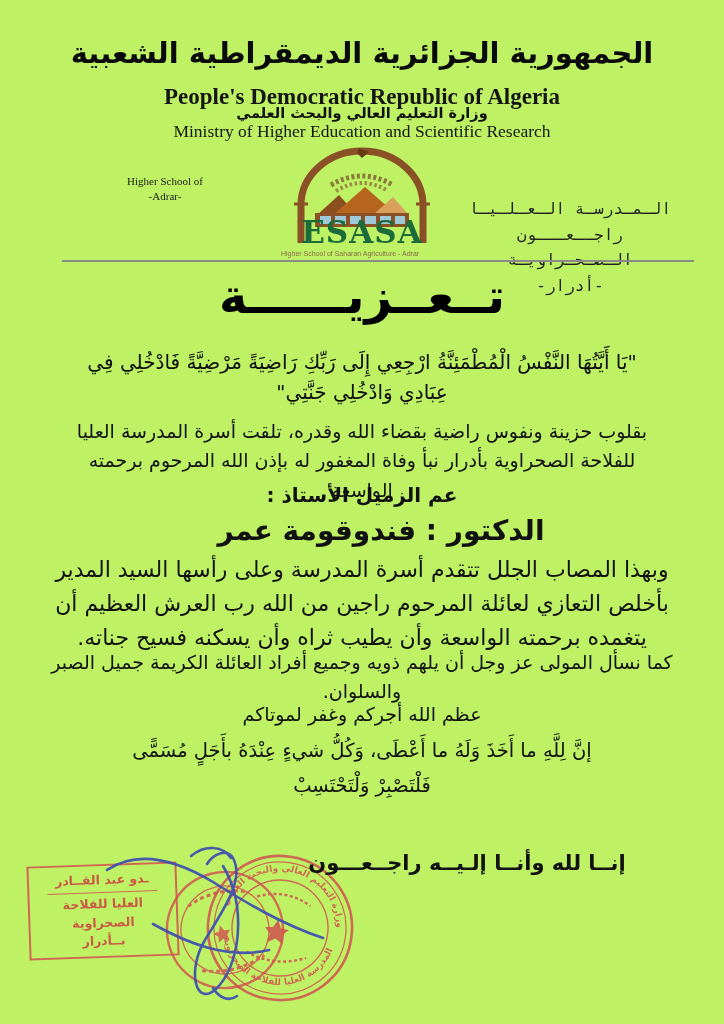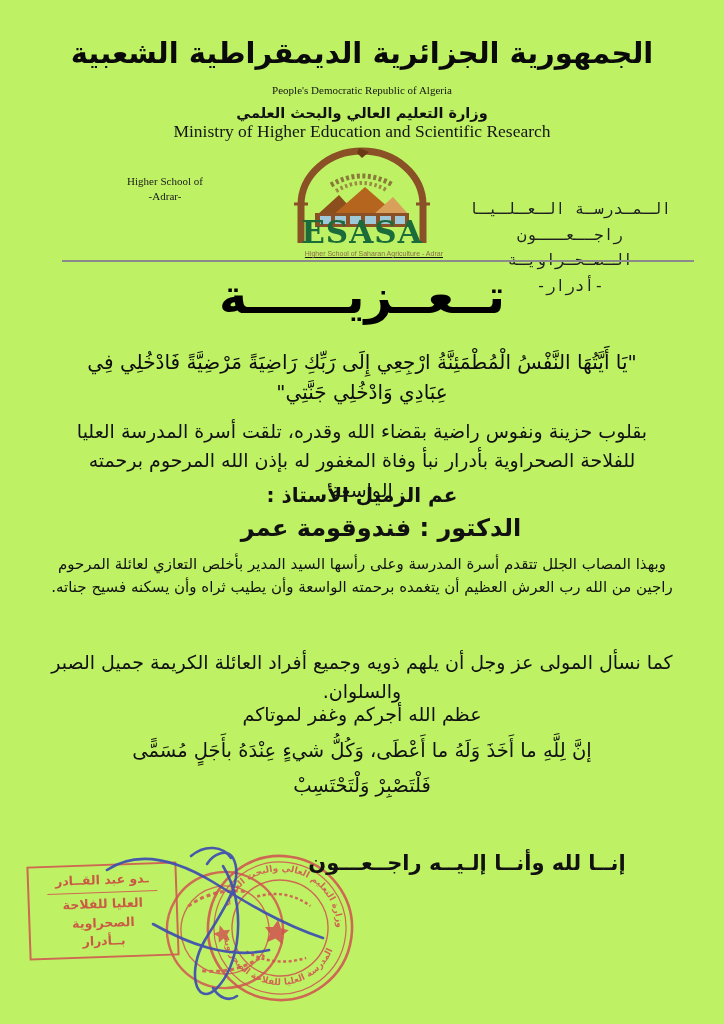--- a/index.html
+++ b/index.html
@@ -9,47 +9,47 @@
     background:#bef264; overflow:hidden;
     font-family:"DejaVu Sans", sans-serif; color:#111;
   }
   .abs { position:absolute; }
   .ctr { left:0; right:0; text-align:center; }
   .ar { direction:rtl; unicode-bidi:embed; font-family:"DejaVu Sans", sans-serif; }
   .en-serif { font-family:"Liberation Serif","DejaVu Serif",serif; }
 
   
   .calligraphy { top:36px; font-size:29px; font-weight:bold; letter-spacing:0px; color:#0a0a0a; }
-  .republic-en { top:84px; font-size:11px; color:#151515; }
+  .republic-en { top:84px; font-size:23px; color:#151515;font-weight:bold; }
   .ministry-ar { top:105px; font-size:14.5px; font-weight:bold; }
   .ministry-en { top:121px; font-size:17.5px; color:#151515; }
 
   
   .school-en { left:50px; top:174px; width:230px; text-align:center;
                font-size:11px; line-height:1.35; color:#1a1a1a; }
-  .logo-wrap { left:281px; top:147px; width:162px; text-align:right;text-decoration:underline; }
+  .logo-wrap { left:281px; top:147px; width:162px; text-align:left; }
   .logo-caption-ar { font-size:9.5px; font-weight:bold; color:#8a5a2a; margin-top:1px; }
   .logo-caption-en { font-size:7px; color:#8a6a4a; margin-top:1px;
                      font-family:"Liberation Sans","DejaVu Sans",sans-serif; }
   .school-ar { left:455px; top:168px; width:230px; text-align:center;
                font-size:16px; line-height:1.6; color:#1f1f1f; font-family:"DejaVu Sans Mono","DejaVu Sans",sans-serif;margin-top:28px; }
 
   .sep { top:260px; left:62px; width:632px; height:0;
          border-top:2px solid #8a8a8a; }
 
   
   .title { top:268px; font-size:48px; font-weight:bold; color:#000; }
   .verse { top:347px; left:82px; width:560px; text-align:center;
            font-size:20px; line-height:1.5; color:#0d0d0d; }
   .p1 { top:417px; left:62px; width:600px; text-align:center;
         font-size:19px; line-height:1.55; }
   .p1-bold { top:483px; font-size:20px; font-weight:bold; }
-  .name-line { top:514px; font-size:24px; font-weight:bold;padding-left:38px; }
+  .name-line { top:514px; font-size:28px; font-weight:bold;padding-left:38px; }
   .p2 { top:553px; left:50px; width:624px; text-align:center;
-        font-size:15px; line-height:1.55; }
+        font-size:22px; line-height:1.55; }
   .p3 { top:648px; left:50px; width:624px; text-align:center;
         font-size:19px; line-height:1.55; }
   .p4 { top:703px; font-size:19px; }
   .hadith { top:739px; font-size:19.5px; }
   .hadith2 { top:774px; font-size:19.5px; }
   .closing { top:851px; left:268px; width:398px; text-align:center;
              font-size:21px; font-weight:bold; z-index:5; }
 
   
   .stamp-box {

